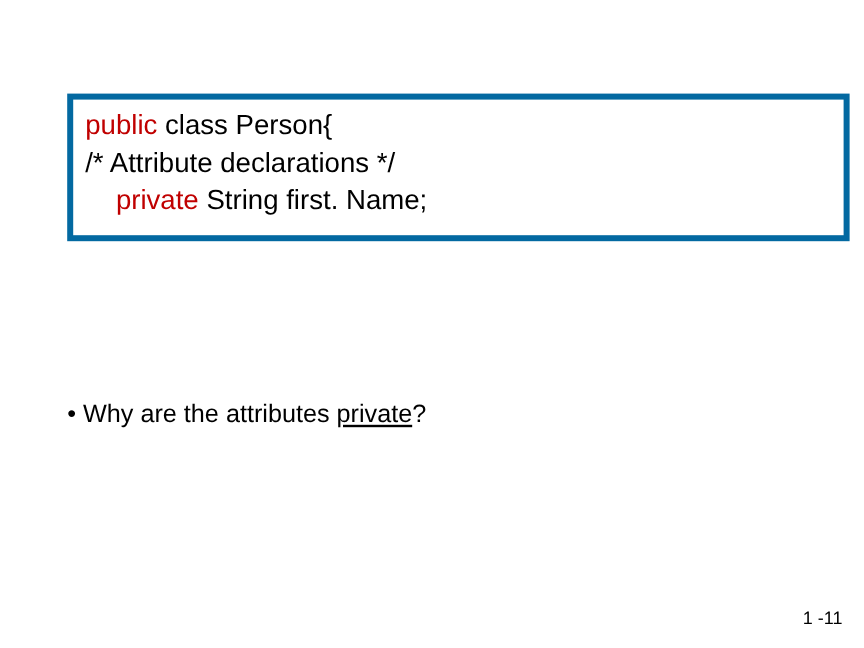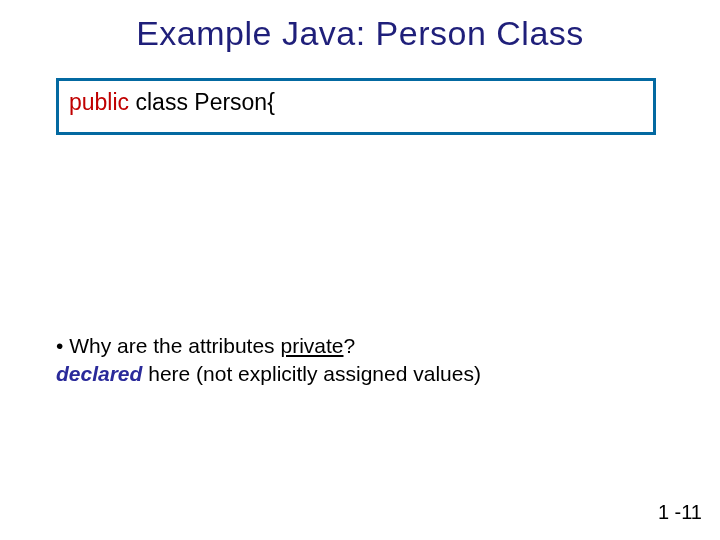--- a/index.html
+++ b/index.html
@@ -25,22 +25,22 @@
     text-align: center;
     font-size: 34px;
     font-weight: 400;
     color: #1f1f7a;
     letter-spacing: 0.5px;
   }
   .codebox {
     position: absolute;
     top: 78px;
     left: 56px;
-    width: 600px;
-    border: 3px solid #0369a1;
+    width: 652px;
+    border: 5px solid #0369a1;
     padding: 6px 10px 14px 10px;
     box-sizing: border-box;
   }
   .codeline {
     font-size: 23px;
     line-height: 1.35;
     white-space: pre;
     font-family: Arial, Helvetica, sans-serif;
   }
   .kw { color: #c00000; }
@@ -55,35 +55,35 @@
   .ul-word { text-decoration: underline; }
   .decl {
     color: #2a2a9a;
     font-weight: bold;
     font-style: italic;
   }
   .pagenum {
     position: absolute;
     right: 18px;
     bottom: 16px;
-    font-size: 20px;
+    font-size: 15px;
     margin-left: 41px;
   }
 </style>
 </head>
 <body>
 
 <div class="slide">
 
-  <div class="title">Example Java: Person Class</div>
 
   <div class="codebox">
     <div class="codeline"><span class="kw">public</span><span> class Person{</span></div>
+    <div class="codeline">/* Attribute declarations */</div>
+    <div class="codeline"><span>    </span><span class="kw">private</span><span> String first. Name;</span></div>
   </div>
 
   <div class="bullets">
     <div><span>• Why are the attributes </span><span class="ul-word">private</span><span>?</span></div>
-    <div><span class="decl">declared</span><span> here (not explicitly assigned values)</span></div>
   </div>
 
   <div class="pagenum">1 -11</div>
 
 </div>
 
 </body></html>

